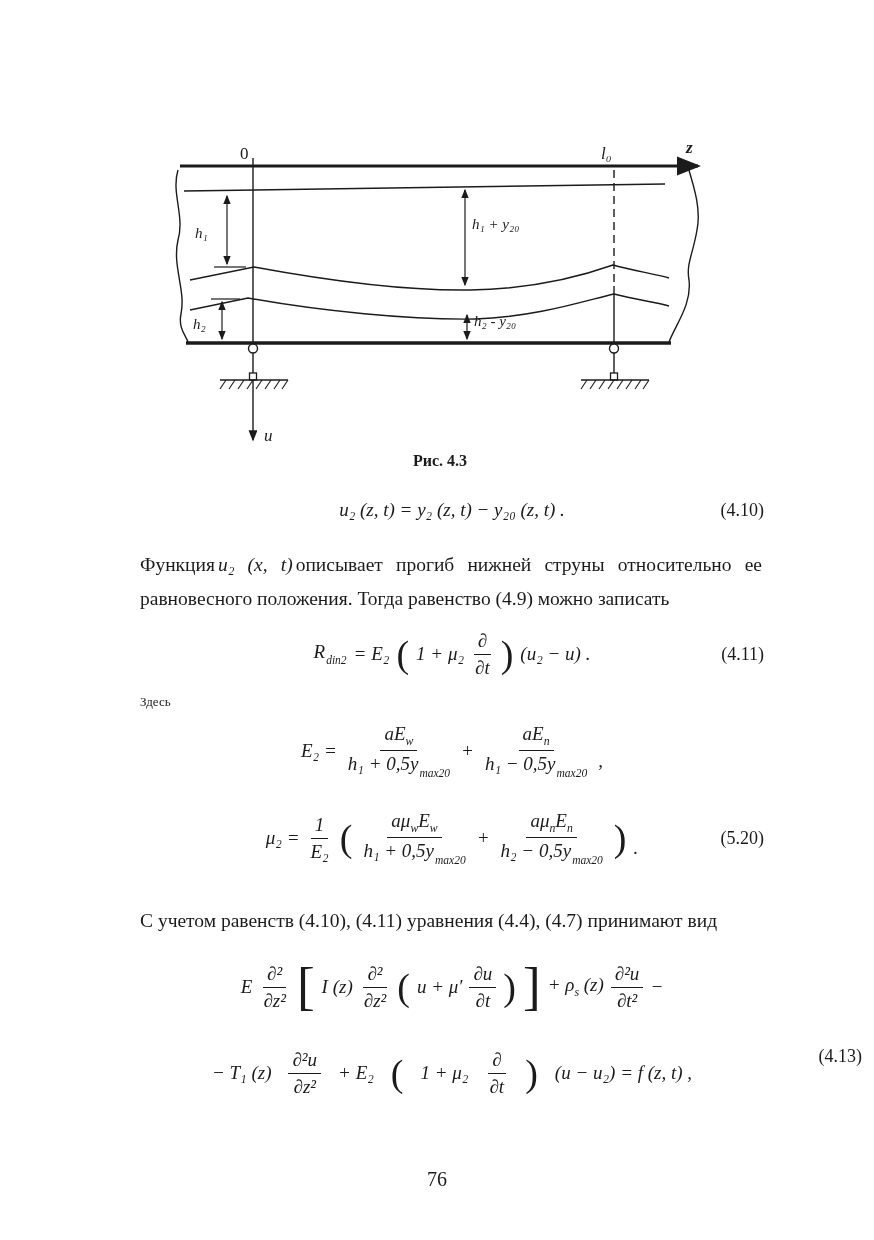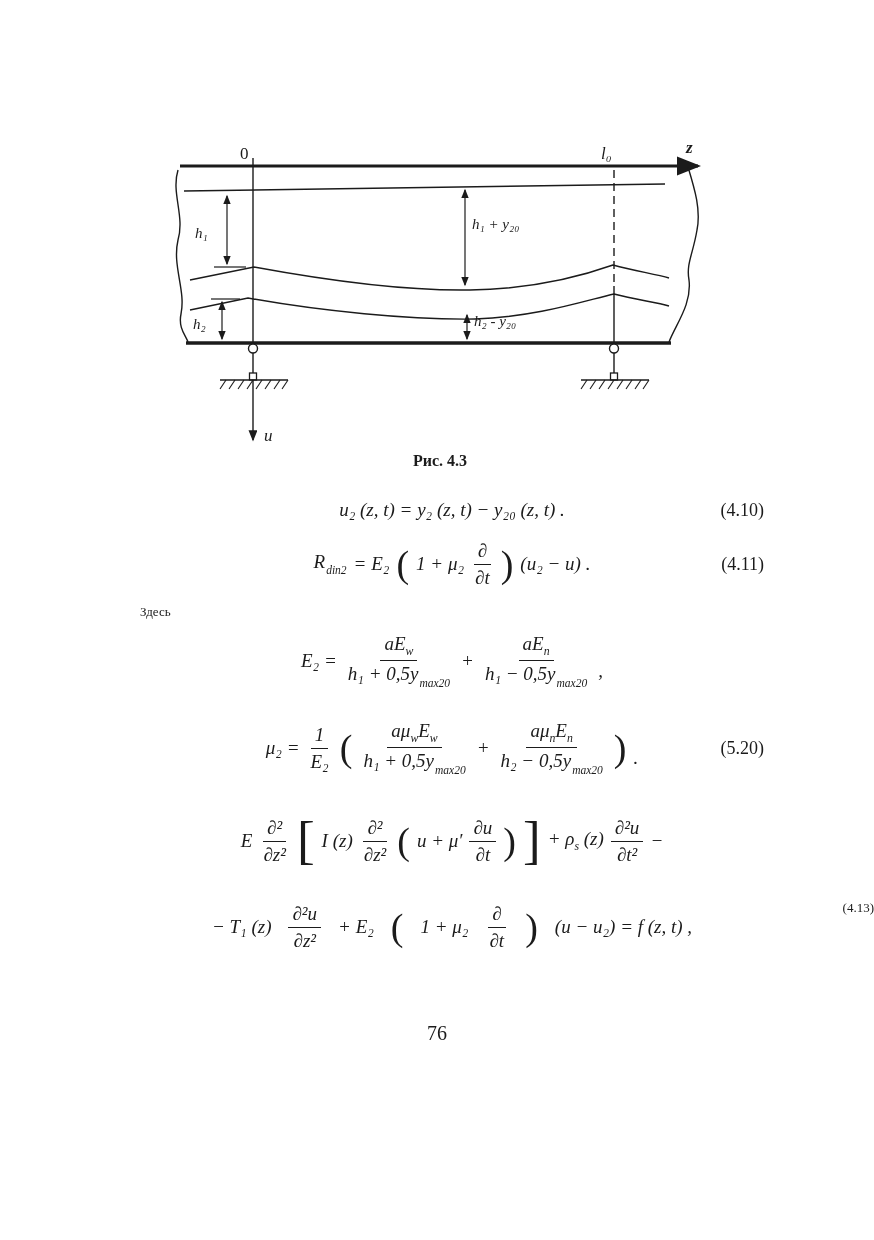--- a/index.html
+++ b/index.html
@@ -43,22 +43,22 @@
   .eq .eqnum {
     position:absolute; right:0; top:50%; transform:translateY(-50%);
     font-style:normal; font-size:18px;
   }
   .eq410 { margin-top:24px; min-height:32px; }
   .eq411 { margin-top:8px;  min-height:60px; }
   .eqE2  { margin-top:2px;  min-height:78px; }
   .eqMu2 { margin-top:4px;  min-height:88px; }
   .eq413wrap { position:relative; margin-top:10px; }
   .eq413wrap .eqnum {
-    position:absolute; right:0; top:60%;
-    font-style:normal; font-size:13px;
+    position:absolute; right:12px; top:60%;
+    font-style:normal; font-size:18px;
   }
   .l1 { min-height:78px; }
   .l2 { margin-top:8px; min-height:78px;gap:17px; }
   .frac {
     display:inline-flex; flex-direction:column; align-items:center;
     text-align:center; line-height:1.15;
   }
   .frac .fn { padding:0 4px 2px; border-bottom:1.4px solid #1b1b1b; }
   .frac .fd { padding:2px 4px 0; }
   .grp { white-space:nowrap; }
@@ -143,20 +143,21 @@
     <text x="334" y="198">h₂ - y₂₀</text>
   </svg>
 
   <div class="fig-caption">Рис. 4.3</div>
 
   <div class="eq eq410">
     <span class="t">u₂ (z, t) = y₂ (z, t) − y₂₀ (z, t) .</span>
     <span class="eqnum">(4.10)</span>
   </div>
 
+  <p class="para"><span>Функция</span><span class="mi">u₂ (x, t)</span><span>описывает прогиб нижней струны относительно ее равновесного положения. Тогда равенство (4.9) можно записать</span></p>
 
   <div class="eq eq411">
     <span class="grp"><span>R</span><span class="ss">
           <span>din</span>
           <span>2</span>
         </span></span>
     <span>= E₂</span>
     <span class="p2">(</span>
     <span>1 + μ₂</span>
     <span class="frac">
@@ -210,20 +211,21 @@
       <span class="fd"><span>h₂ − 0,5y</span><span class="ss">
             <span>max</span>
             <span>20</span>
           </span></span>
     </span>
     <span class="p2">)</span>
     <span class="low">.</span>
     <span class="eqnum">(5.20)</span>
   </div>
 
+  <p class="para"><span>С учетом равенств (4.10), (4.11) уравнения (4.4), (4.7) принимают вид</span></p>
 
   <div class="eq413wrap">
     <div class="eq l1">
       <span>E</span>
       <span class="frac">
         <span class="fn">∂²</span>
         <span class="fd">∂z²</span>
       </span>
       <span class="p3">[</span>
       <span>I (z)</span>

